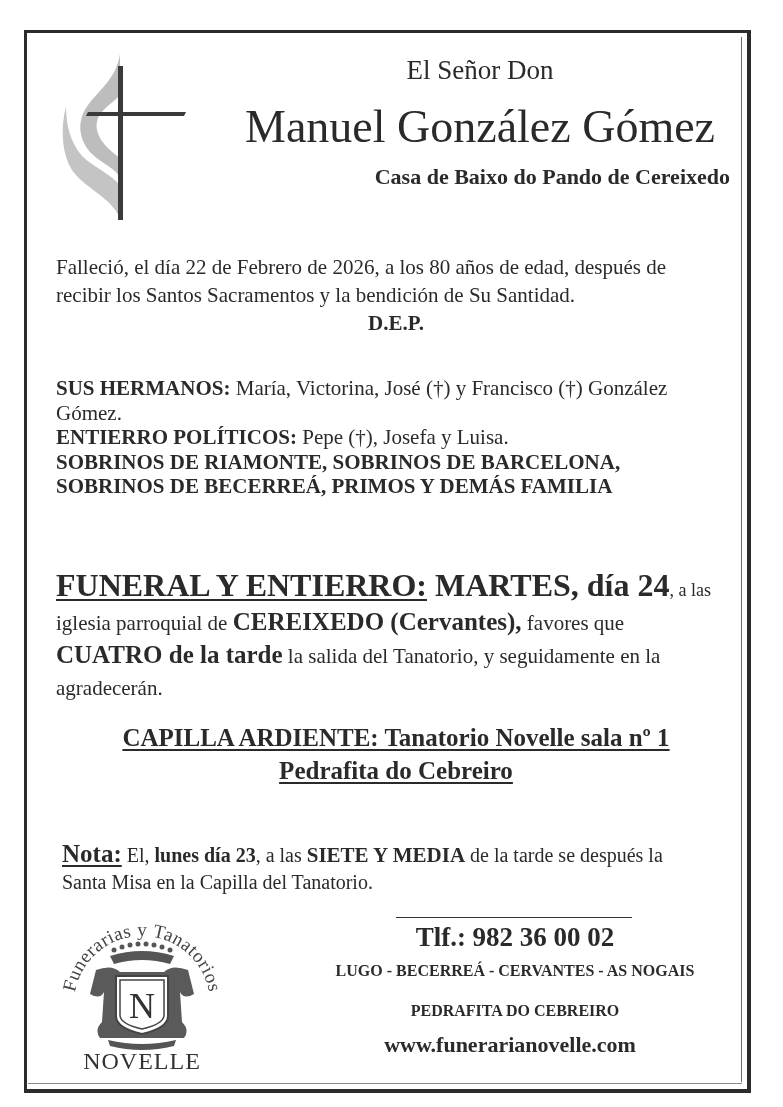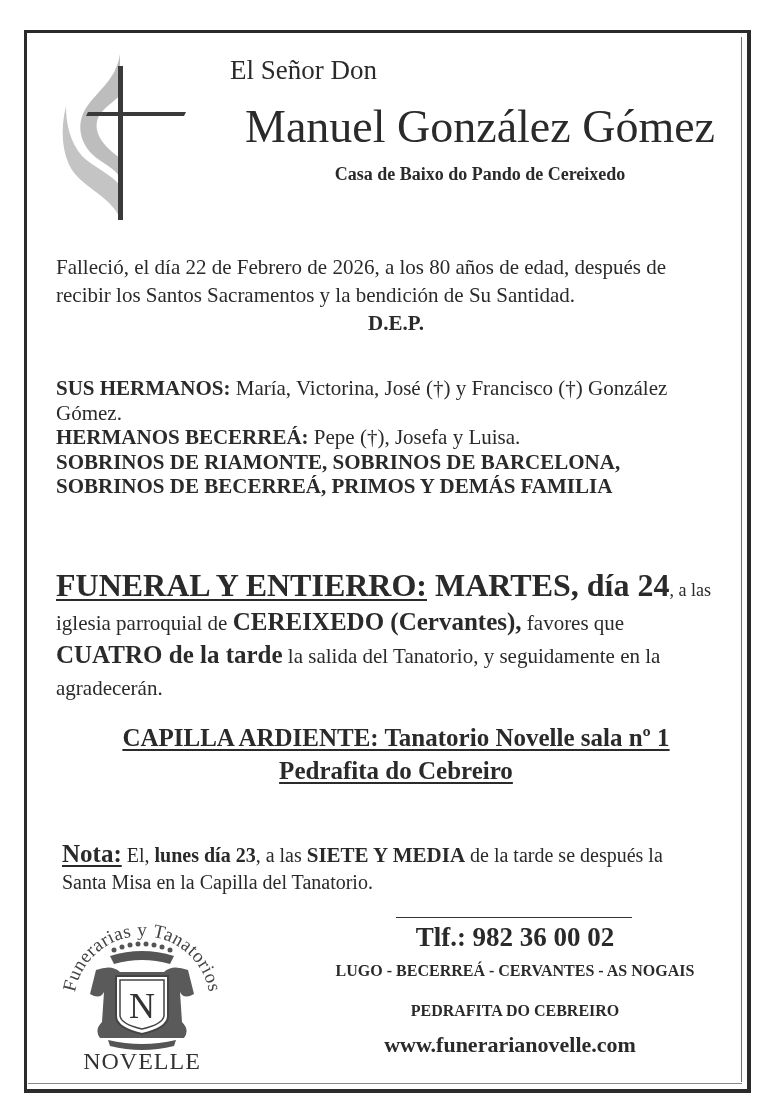--- a/index.html
+++ b/index.html
@@ -31,23 +31,23 @@
       position: absolute;
       left: 28px; top: 1083px;
       width: 714px; height: 1px;
       background: #8a8a8a;
     }
     .abs { position: absolute; white-space: nowrap; }
     .u { text-decoration: underline; text-decoration-thickness: 2px; text-underline-offset: 3px; }
 
     #cross-logo { position: absolute; left: 58px; top: 50px; width: 132px; height: 170px; }
 
-    .honorific { left: 230px; width: 500px; top: 55px; font-size: 27px; text-align: left; }
+    .honorific { left: 230px; width: 500px; top: 55px; font-size: 27px; text-align: center; }
     .name { left: 200px; width: 560px; top: 100px; font-size: 46px; text-align: center; letter-spacing: 0px; }
-    .house { left: 230px; width: 500px; top: 164px; font-size: 18px; font-weight: bold; text-align: center; }
+    .house { left: 230px; width: 500px; top: 164px; font-size: 22px; font-weight: bold; text-align: right; }
 
     .para { font-size: 21px; line-height: 28px; }
     .death { left: 56px; top: 233px; width: 680px; margin-top: 20px; }
     .dep { left: 56px; width: 680px; top: 311px; font-size: 21px; font-weight: bold; text-align: center; }
 
     .family { left: 56px; top: 376px; width: 690px; font-size: 21px; line-height: 24.5px; }
     .family .lbl { font-weight: bold; }
 
     .funeral { left: 56px; top: 569px; width: 690px; font-size: 21px; line-height: 32px; }
     .funeral .big { font-weight: bold; font-size: 25px; }
@@ -95,21 +95,21 @@
 <div class="abs para death">
   <div>Falleció, el día 22 de Febrero de 2026, a los 80 años de edad, después de</div>
   <div>recibir los Santos Sacramentos y la bendición de Su Santidad.</div>
 </div>
 
 <div class="abs dep">D.E.P.</div>
 
 <div class="abs family">
   <div><span class="lbl">SUS HERMANOS:</span><span> María, Victorina, José (†) y Francisco (†) González</span></div>
   <div>Gómez.</div>
-  <div><span class="lbl">HERMANOS BECERREÁ:</span><span> Pepe (†), Josefa y Luisa.</span></div>
+  <div><span class="lbl">ENTIERRO POLÍTICOS:</span><span> Pepe (†), Josefa y Luisa.</span></div>
   <div class="lbl">SOBRINOS DE RIAMONTE, SOBRINOS DE BARCELONA,</div>
   <div class="lbl">SOBRINOS DE BECERREÁ, PRIMOS Y DEMÁS FAMILIA</div>
 </div>
 
 <div class="abs funeral">
   <div><span class="mid u" style="font-weight:bold;">FUNERAL Y ENTIERRO:</span><span class="mid"> MARTES,</span><span class="mid"> día 24</span><span class="small">, a las</span></div>
   <div><span>iglesia parroquial de </span><span class="big">CEREIXEDO (Cervantes),</span><span> favores que</span></div>
   <div><span class="big">CUATRO de la tarde</span><span> la salida del Tanatorio, y seguidamente en la</span></div>
   <div>agradecerán.</div>
 </div>

